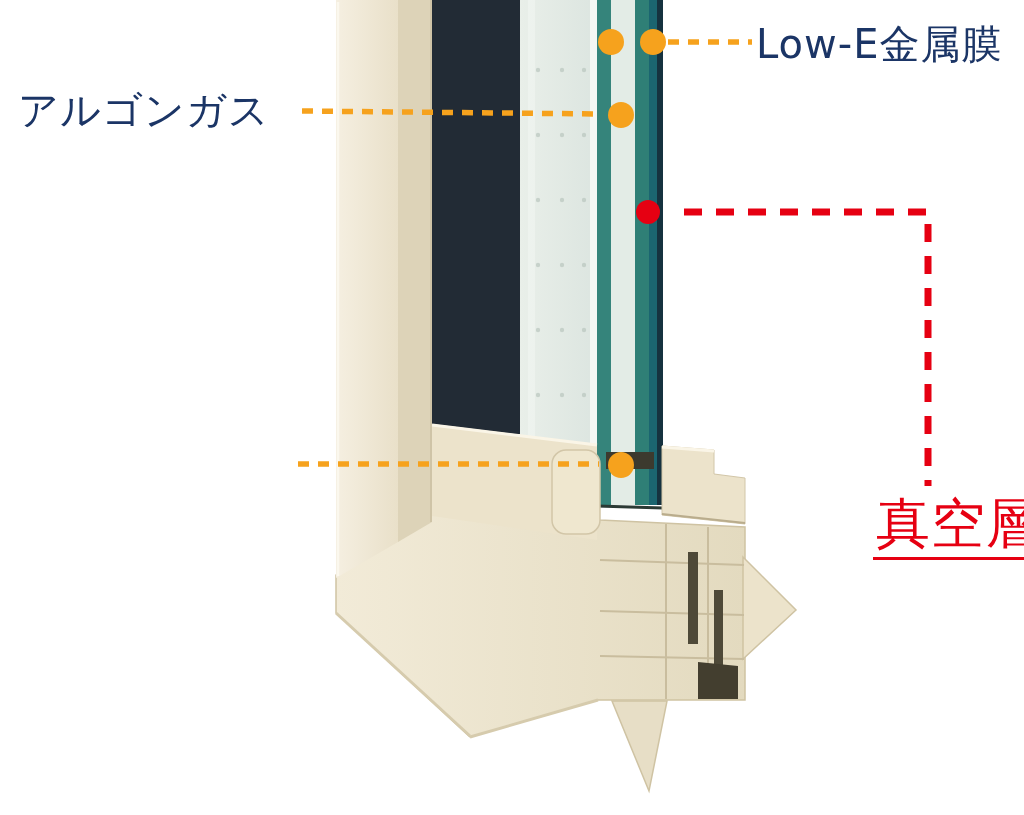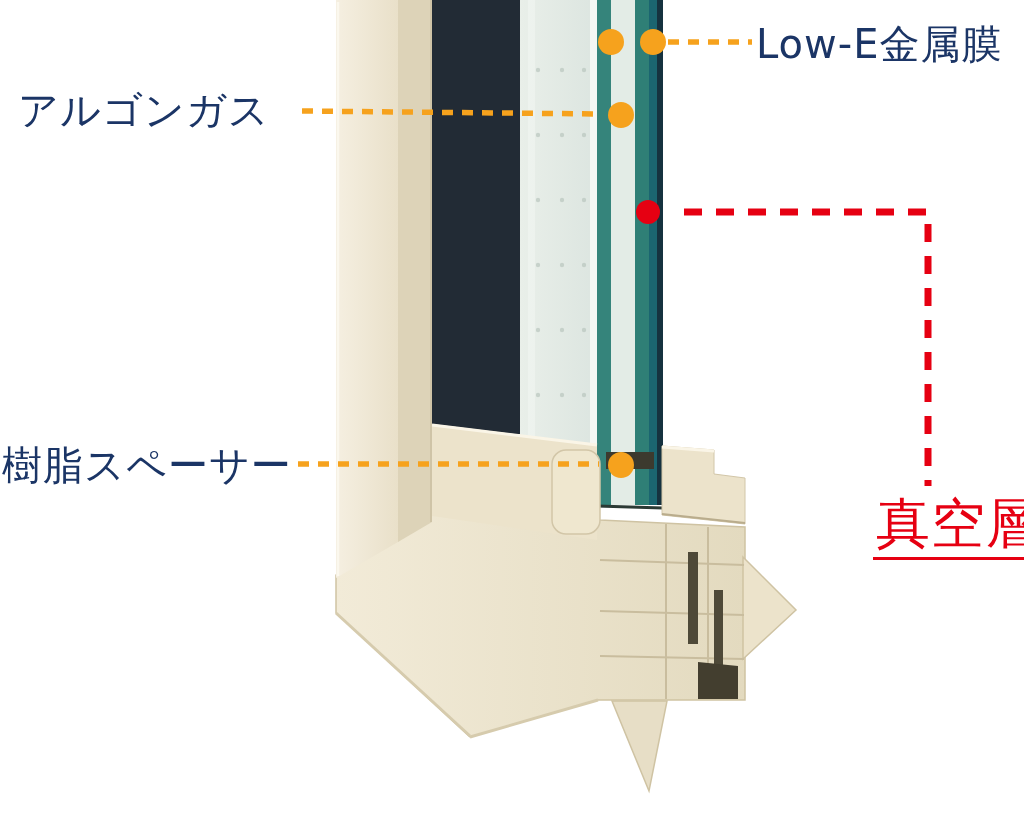--- a/index.html
+++ b/index.html
@@ -135,15 +135,14 @@
       <path class="dash-r" d="M684 212 H928 V486"></path>
       <circle class="dot-r" cx="648" cy="212" r="12"></circle>
 
       <line class="dash-o" x1="298" y1="464" x2="599" y2="464"></line>
       <circle class="dot-o" cx="621" cy="465" r="13"></circle>
     </g>
   </svg>
 
   <div class="label" id="label-lowe">Low-E金属膜</div>
   <div class="label" id="label-argon">アルゴンガス</div>
-  <div class="label" id="label-spacer">樹脂スペーサー</div>
   <div class="label" id="label-vacuum">真空層</div>
 </div>
 
 </body></html>

